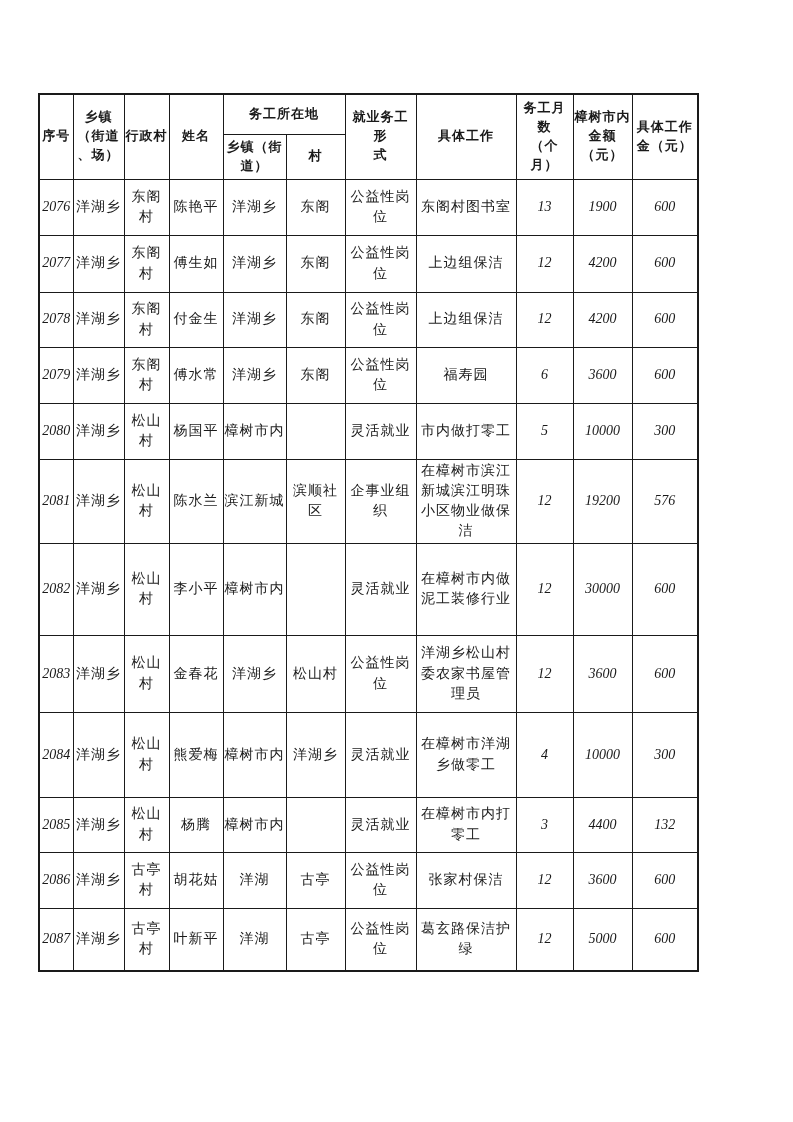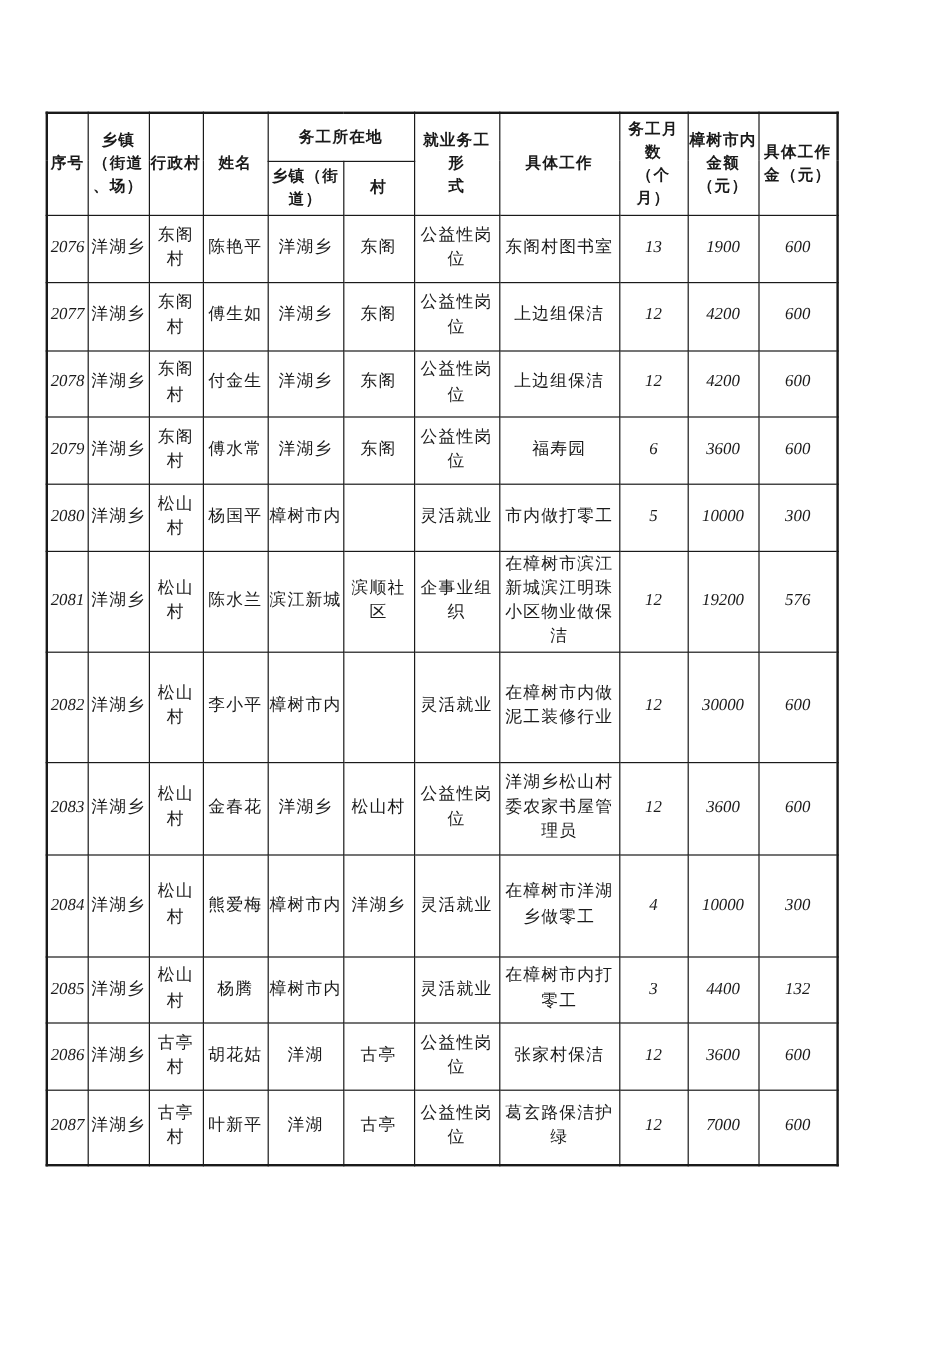--- a/index.html
+++ b/index.html
@@ -234,18 +234,18 @@
         <tr style="height: 63px;">
           <td class="num">2087</td>
           <td>洋湖乡</td>
           <td>古亭村</td>
           <td>叶新平</td>
           <td>洋湖</td>
           <td>古亭</td>
           <td>公益性岗位</td>
           <td>葛玄路保洁护绿</td>
           <td class="num">12</td>
-          <td class="num">7000</td>
+          <td class="num">5000</td>
           <td class="num">600</td>
         </tr>
       </tbody>
   </table>
 </div>
 
 </body></html>

